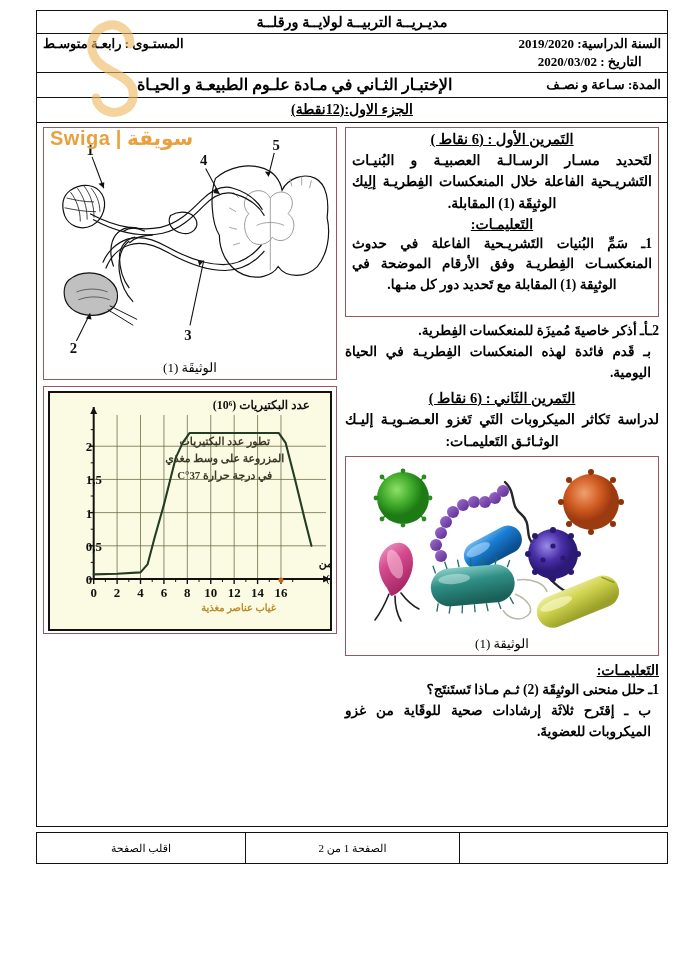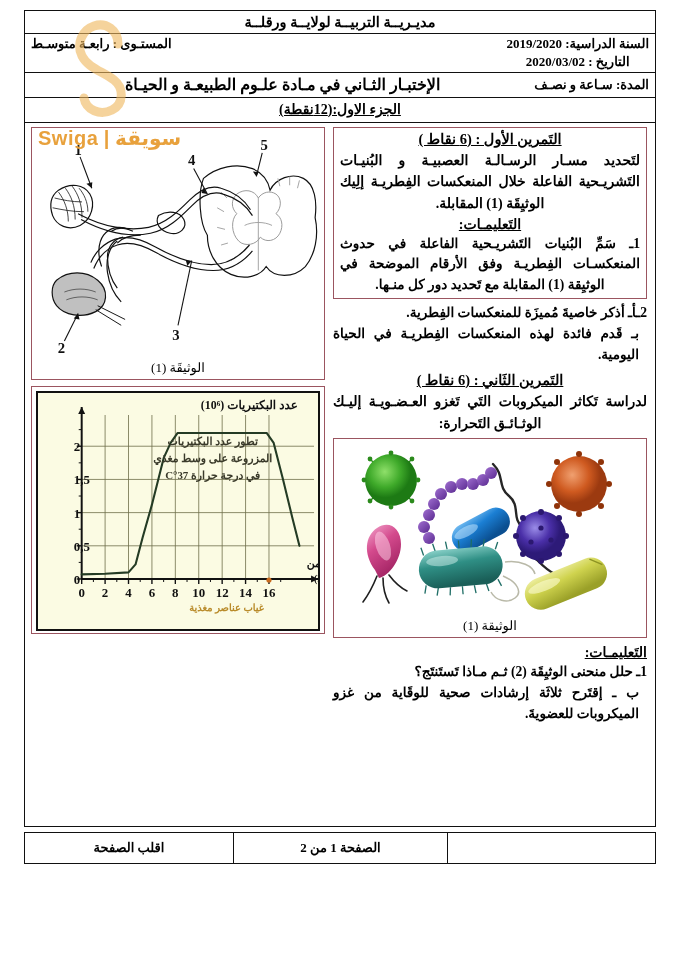--- a/index.html
+++ b/index.html
@@ -6,21 +6,21 @@
   body{
     width:680px;height:960px;
     background:#ffffff;
     font-family:"Liberation Serif","DejaVu Serif",serif;
     color:#000;
     overflow:hidden;
     position:relative;
   }
   .page{
     position:absolute;
-    left:24px; top:10px;
+    left:36px; top:10px;
     width:632px; height:930px;
   }
 
   
   .hdr{
     border:1.5px solid #111;
     border-bottom:none;
     width:100%;
     box-sizing:border-box;
   }
@@ -95,21 +95,21 @@
   .col-left{
     width:302px;
     box-sizing:border-box;
     padding:4px 4px 0 4px;
   }
 
   
   .exbox{
     border:1.5px solid #9b5560;
     box-sizing:border-box;
-    padding:2px 6px 2px 6px;
+    padding:2px 6px 20px 6px;
     margin-bottom:4px;
   }
   .exhead{
     text-align:center;
     font-weight:bold;
     font-size:14.5px;
     text-decoration:underline;
     padding:1px 0 2px 0;
   }
   .ptext{
@@ -174,21 +174,21 @@
   .footer{
     display:flex;
     width:100%;
     border:1.5px solid #111;
     box-sizing:border-box;
     margin-top:5px;
     height:32px;
   }
   .fcell{
     display:flex;align-items:center;justify-content:center;
-    font-weight:bold;font-size:13px;
+    font-weight:normal;font-size:11px;
     box-sizing:border-box;
   }
   .fcell.c1{width:33%;border-left:1.5px solid #111;}
   .fcell.c2{width:34%;border-left:1.5px solid #111;}
   .fcell.c3{width:33%;}
 
   
   .wm-ring{
     position:absolute;
     left:44px; top:8px;
@@ -254,21 +254,21 @@
           <div class="exhead">التَمرين الأول : (6 نقاط )</div>
           <div class="ptext">لتَحديد مسـار الرسـالـة العصبيـة و البُنيـات التَشريـحية الفاعلة خلال المنعكسات الفِطريـة إلِيك الوثيِقَة (1) المقابلة.</div>
           <div class="sublabel">التَعليمـات:</div>
           <div class="qline">1ـ سَمِّ البُنيات التَشريـحية الفاعلة في حدوث المنعكسـات الفِطريـة وفق الأرقام الموضحة في الوثيِقة (1) المقابلة مع تَحديد دور كل منـها.</div>
         </div>
 
         <div class="qline r">2ـأـ أذكر خاصيةَ مُميزَة للمنعكسات الفِطرية.</div>
         <div class="qline r q-indent">بـ قَدم فائدة لهذه المنعكسات الفِطريـة في الحياة اليومية.</div>
 
         <div class="exhead" style="margin-top:6px;">التَمرين الثَاني : (6 نقاط )</div>
-        <div class="ptext">لدراسة تَكاثر الميكروبات التَي تَغزو العـضـويـة إليـك الوثـائـق التَحرارة:</div>
+        <div class="ptext">لدراسة تَكاثر الميكروبات التَي تَغزو العـضـويـة إليـك الوثـائـق التَعليمـات:</div>
 
         <div class="figbox" style="margin-top:4px;">
           <div class="microwrap">
             <svg viewBox="0 0 290 175" preserveAspectRatio="xMidYMid meet">
               <defs>
                 <radialGradient id="gGreen" cx="38%" cy="34%">
                   <stop offset="0%" stop-color="#8fe06a"></stop>
                     <stop offset="60%" stop-color="#3faa2a"></stop>
                     <stop offset="100%" stop-color="#1d7a14"></stop>
                 </radialGradient>

